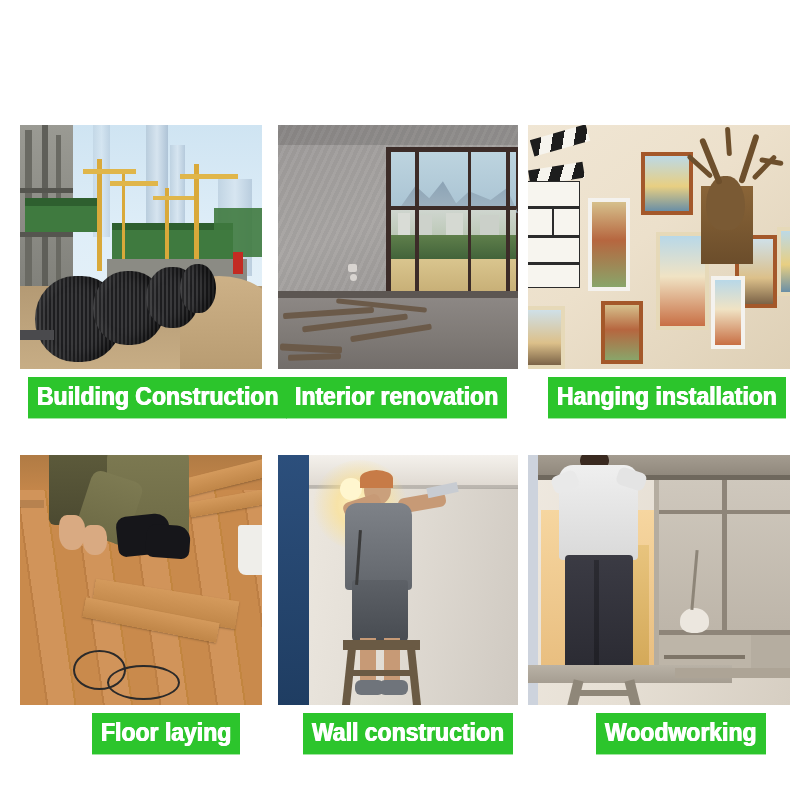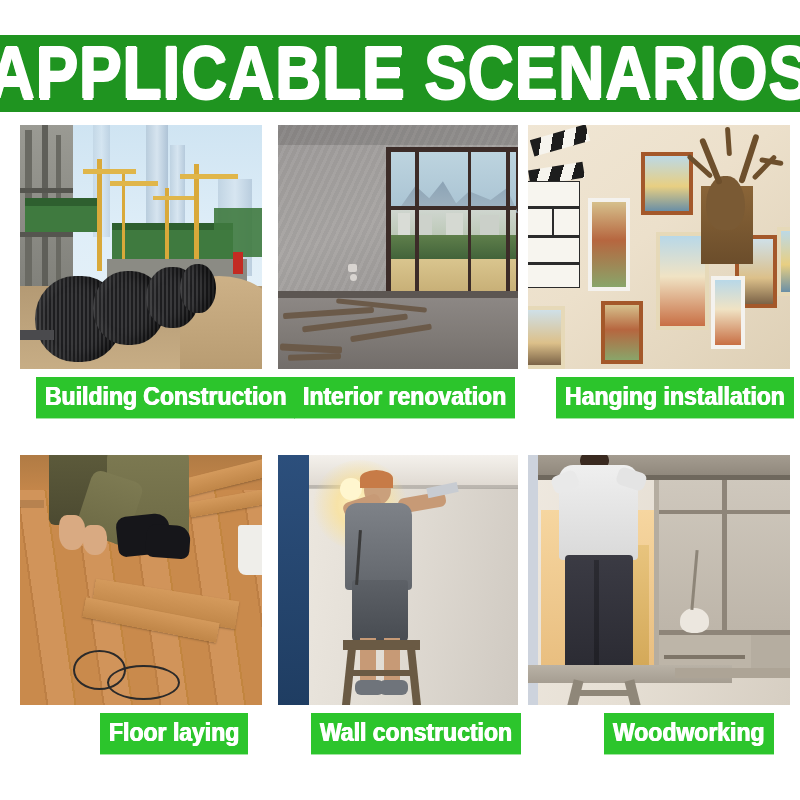--- a/index.html
+++ b/index.html
@@ -64,21 +64,21 @@
     top: 0;
     width: 100%;
     height: 244px;
     overflow: hidden;
     background: #cfcfcf;
   }
   .panel.row2 .photo { height: 250px; }
 
   .caption-wrap {
     position: absolute;
-    left: 16px;
+    left: 8px;
     width: 100%;
     display: flex;
   }
   .caption {
     display: inline-block;
     background: #2cc52c;
     color: #ffffff;
     font-family: "Liberation Sans Narrow", "Liberation Sans", sans-serif;
     font-size: 23px;
     font-weight: 700;
@@ -198,23 +198,20 @@
   .ww-trestle { background: #8f8779; }
   .ww-head { background: #3a2a20; border-radius: 50% 50% 45% 45%; }
   .ww-bag { background: #ece7df; border-radius: 50% 50% 40% 40%; }
   .ww-door { background: linear-gradient(#e8c47e,#d4a959); }
 </style>
 </head>
 <body>
 
 <div class="page">
 
-  <div class="banner">
-    <div class="banner-title">APPLICABLE SCENARIOS</div>
-  </div>
 
   <div class="grid">
 
     <div class="panel row1" id="panel-1">
       <div class="photo">
         <div class="scene">
           <div class="el bc-sky"></div>
 
           <div class="el bc-tower" style="left:52%;top:0;width:9%;height:58%;"></div>
           <div class="el bc-tower" style="left:62%;top:8%;width:6%;height:50%;opacity:.8;"></div>

